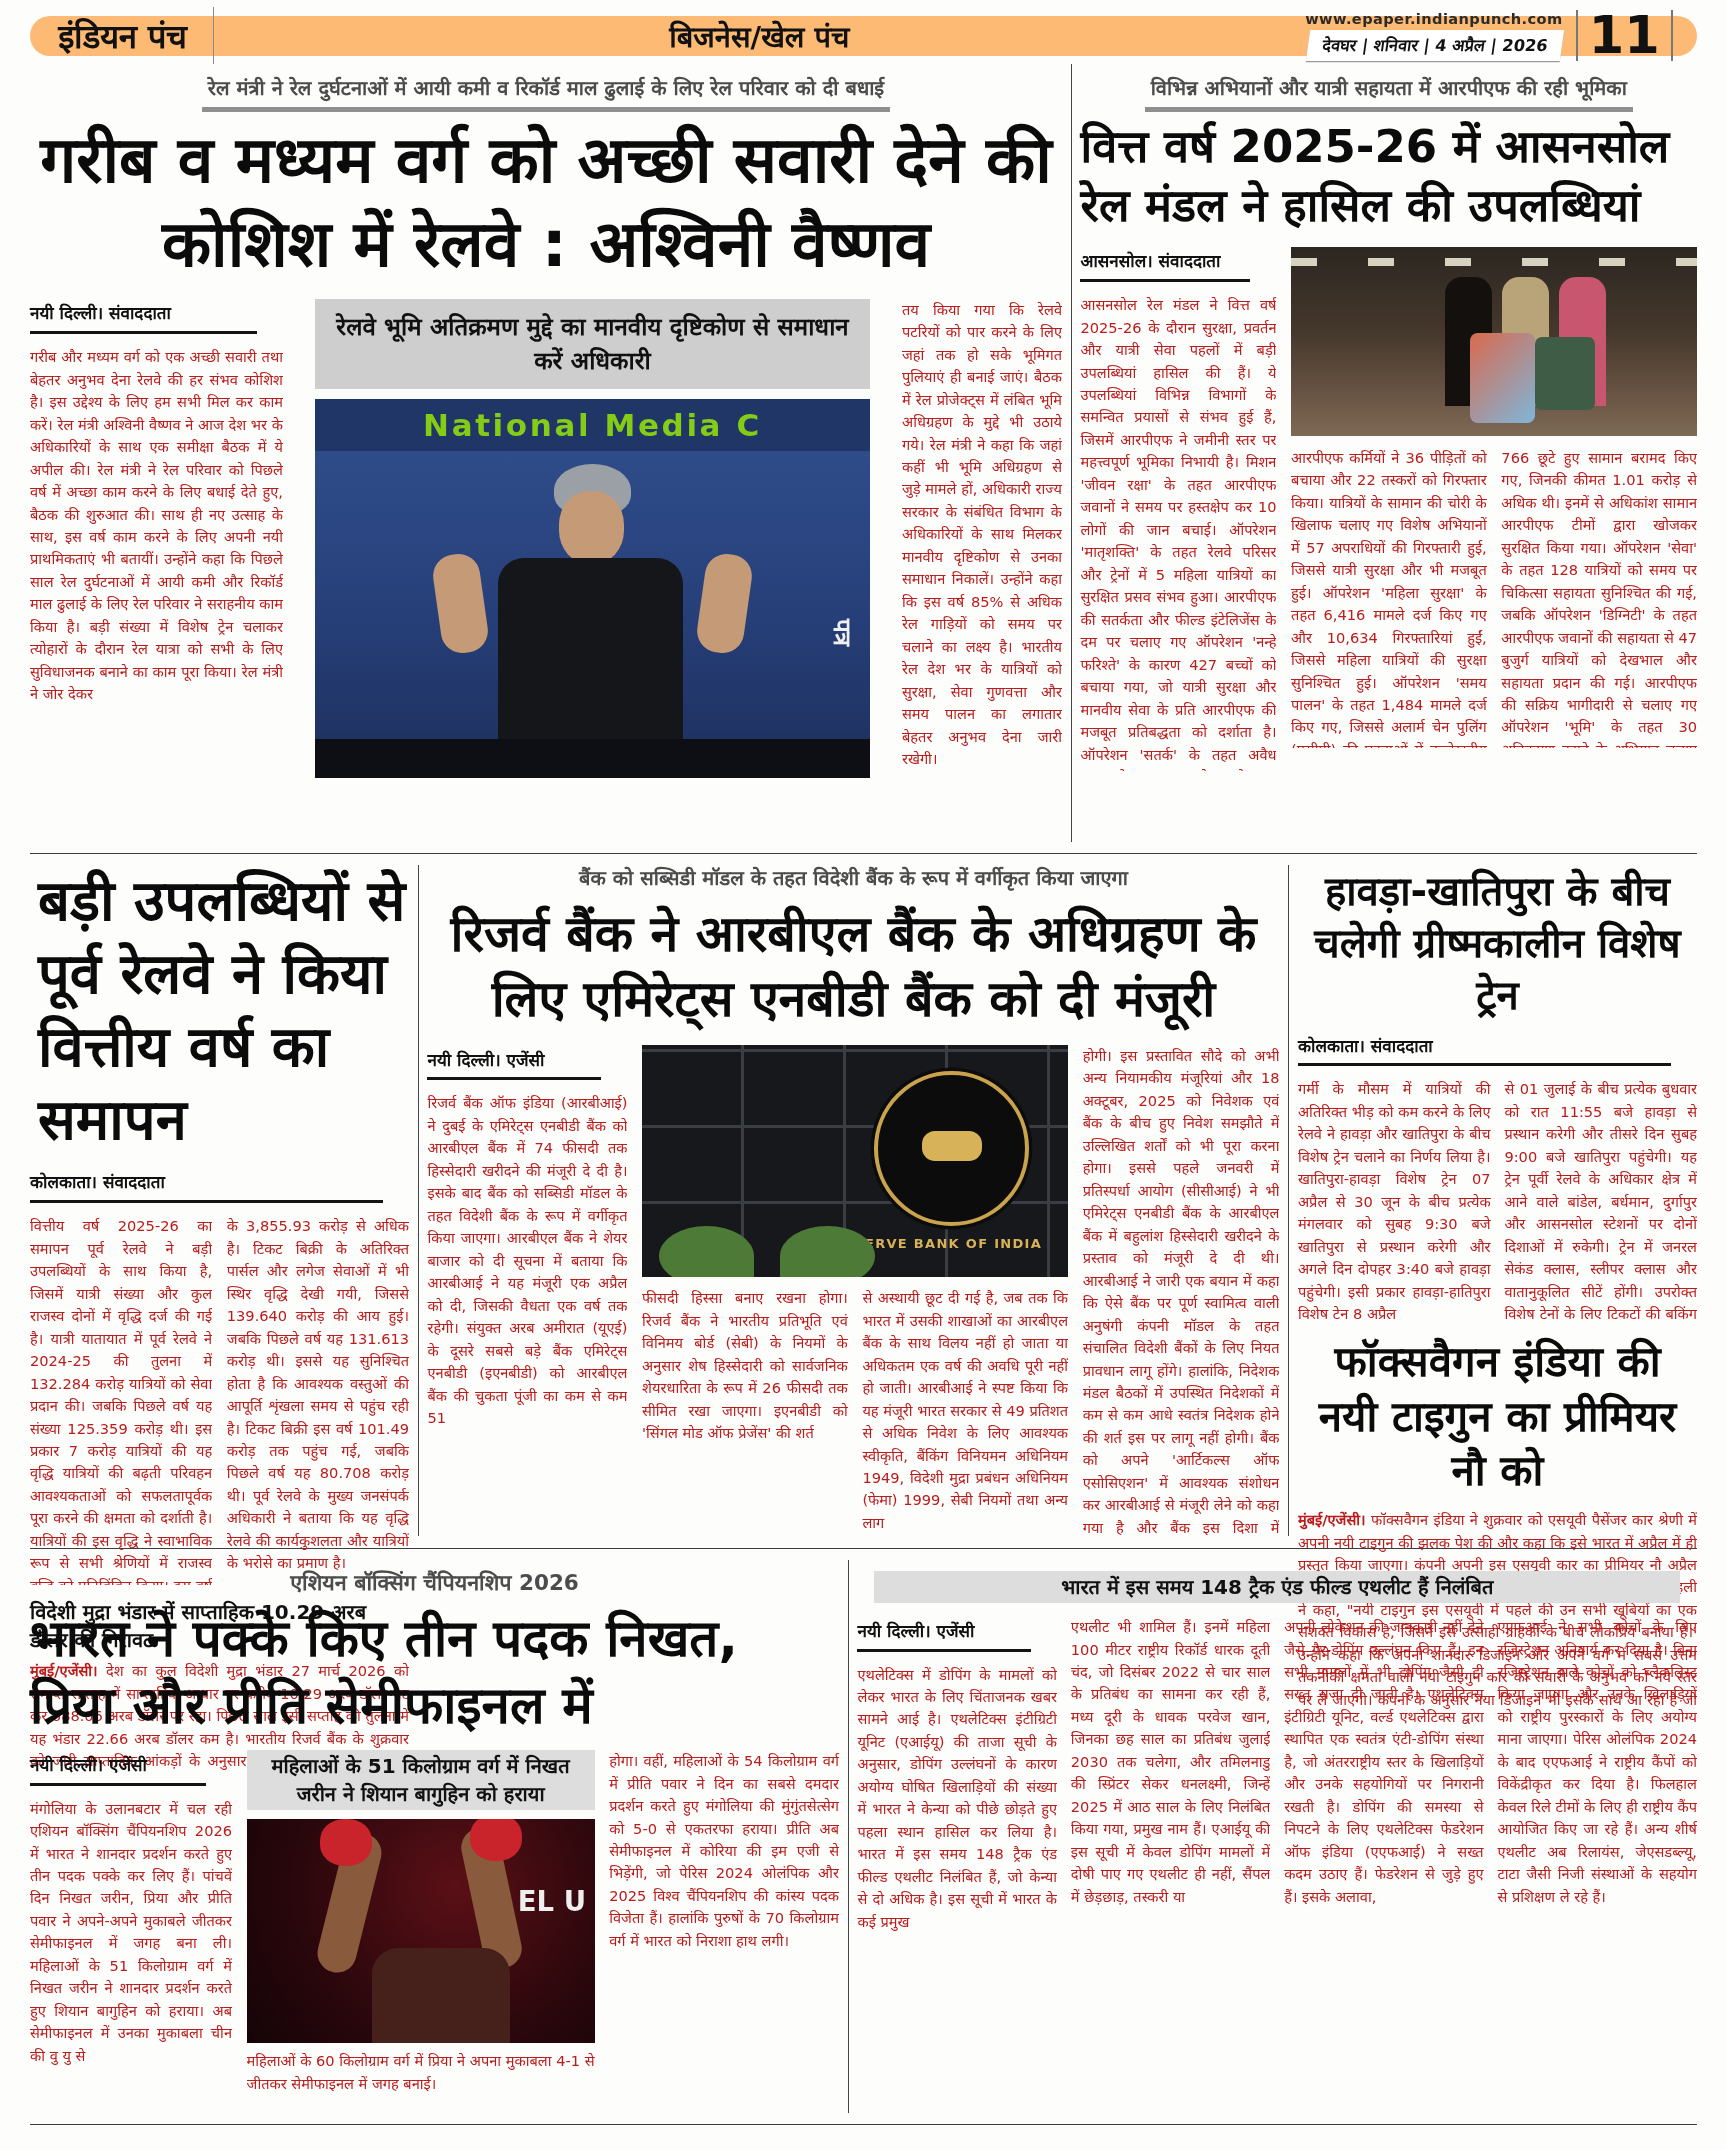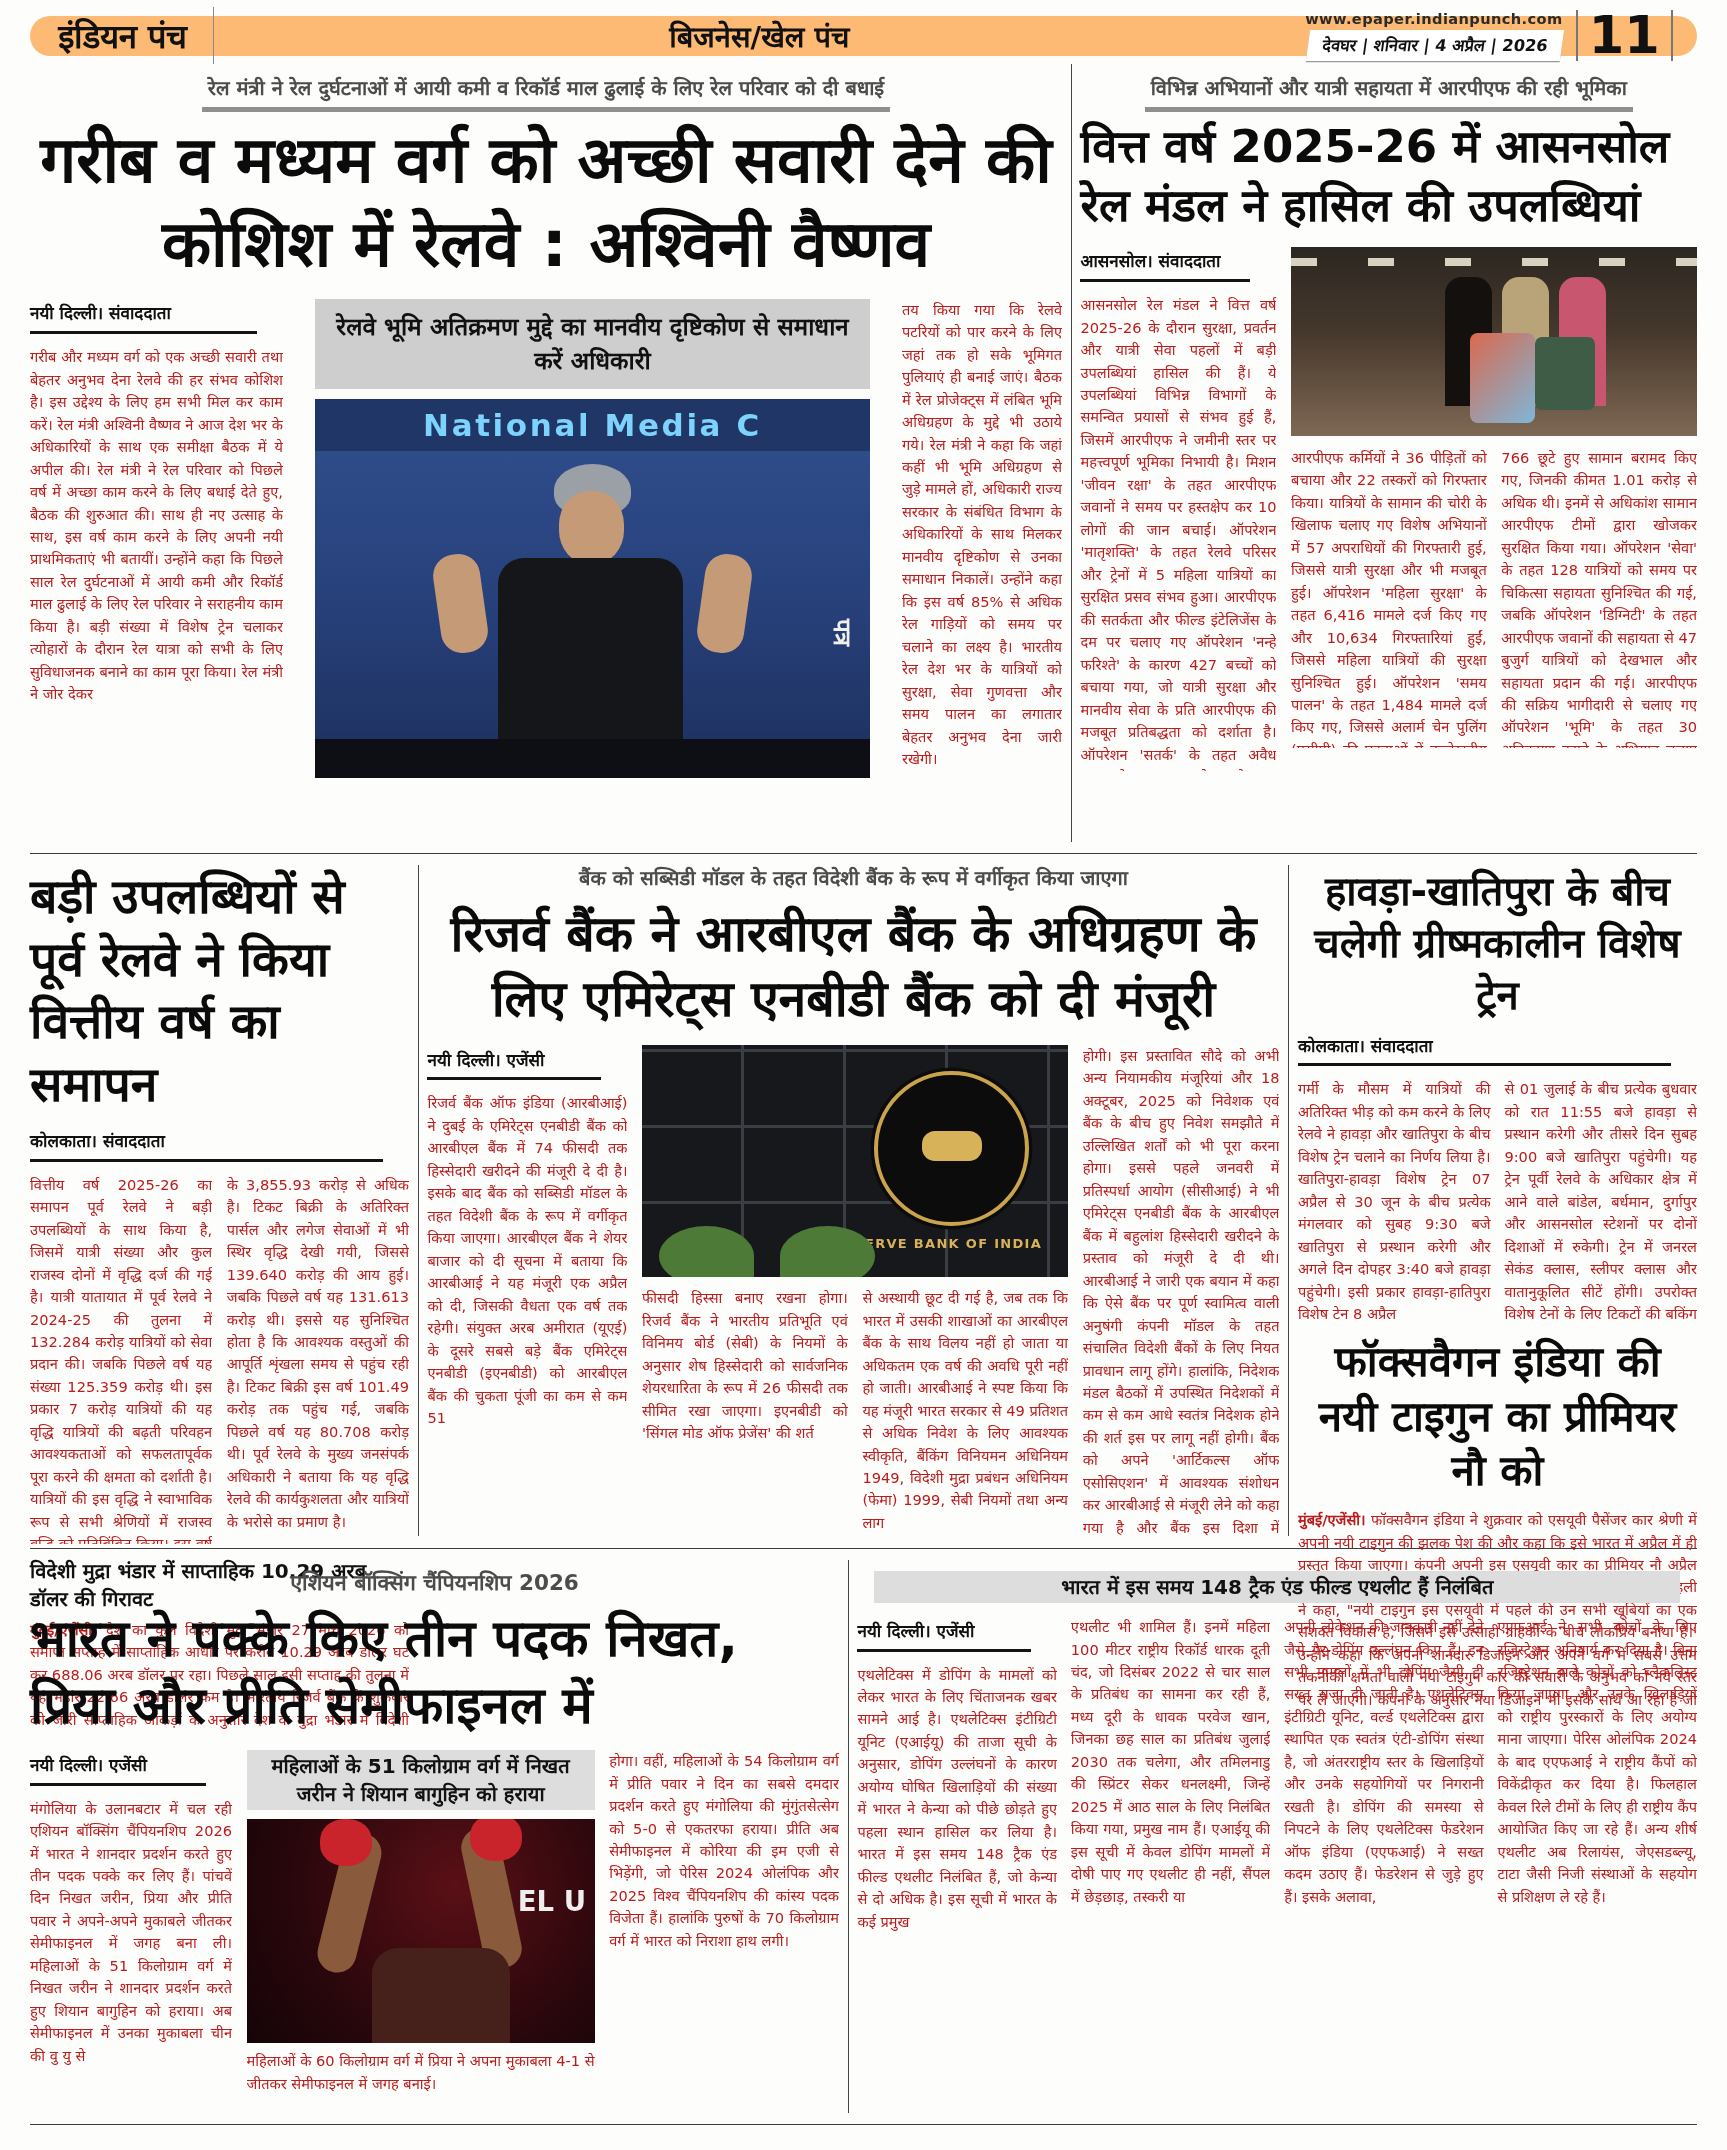--- a/index.html
+++ b/index.html
@@ -33,21 +33,21 @@
              font-weight:900; line-height:1.42; }
   .graybar { background:#dddddd; text-align:center; font-weight:900; font-size:20px;
              padding:2px 6px; line-height:1.4; }
   .vsep { width:1.3px; background:#454545; margin:0 8.6px; flex:none; }
   .hband { border-top:1.3px solid #3c3c3c; margin:11.2px 0; }
 
   
   .photo { position:relative; overflow:hidden; flex:none; }
   .ph-rail { background:linear-gradient(180deg,#31508f 0%,#27407a 55%,#1d2f5c 100%); }
   .ph-rail .banner { position:absolute; top:0; left:0; right:0; height:52px; background:#203666;
-        color:#7dd3fc; font-size:31px; font-weight:800; letter-spacing:2.6px; text-align:center; line-height:52px; }
+        color:#84cc16; font-size:31px; font-weight:800; letter-spacing:2.6px; text-align:center; line-height:52px; }
   .ph-rail .hair { position:absolute; top:65px; left:43%; width:77px; height:52px; border-radius:50% 50% 40% 40%; background:#9aa0a6; }
   .ph-rail .face { position:absolute; top:92px; left:44%; width:65px; height:73px; border-radius:46%; background:#c59a77; }
   .ph-rail .body { position:absolute; top:159px; left:33%; width:185px; height:241px; border-radius:26px 26px 0 0; background:#15161a; }
   .ph-rail .hand { position:absolute; width:47px; height:99px; border-radius:21.5px; background:#c59a77; }
   .ph-rail .hand.l { top:155px; left:22%; transform:rotate(-8deg); }
   .ph-rail .hand.r { top:155px; right:22%; transform:rotate(8deg); }
   .ph-rail .desk { position:absolute; bottom:0; left:0; right:0; height:39px; background:#0d0f14; }
   .ph-rail .side { position:absolute; right:11.2px; top:58%; color:#f0f0f0; font-size:24px; font-weight:700; writing-mode:vertical-rl; }
   .ph-station { background:linear-gradient(180deg,#2c2721 0%,#45382c 45%,#6b5645 80%,#7d6a55 100%); }
   .ph-station .lights { position:absolute; top:11.2px; left:0; right:0; height:8.6px;
@@ -152,21 +152,21 @@
         </div>
       </div>
     </div>
   </div>
 
   <div class="hband"></div>
 
   <div class="row" style="height:671px;">
 
     <div style="flex:0 0 379px;">
-      <div class="hl" style="font-size:48px; text-align:left;">बड़ी उपलब्धियों से पूर्व रेलवे ने किया वित्तीय वर्ष का समापन</div>
+      <div class="hl" style="font-size:56px; text-align:left;margin-left:8px;">बड़ी उपलब्धियों से पूर्व रेलवे ने किया वित्तीय वर्ष का समापन</div>
       <div class="byline" style="margin-top:11.2px;">कोलकाता। संवाददाता</div>
       <div class="brule"></div>
       <div class="row" style="gap:14.6px;">
         <div class="c" style="height:370px;">वित्तीय वर्ष 2025-26 का समापन पूर्व रेलवे ने बड़ी उपलब्धियों के साथ किया है, जिसमें यात्री संख्या और कुल राजस्व दोनों में वृद्धि दर्ज की गई है। यात्री यातायात में पूर्व रेलवे ने 2024-25 की तुलना में 132.284 करोड़ यात्रियों को सेवा प्रदान की। जबकि पिछले वर्ष यह संख्या 125.359 करोड़ थी। इस प्रकार 7 करोड़ यात्रियों की यह वृद्धि यात्रियों की बढ़ती परिवहन आवश्यकताओं को सफलतापूर्वक पूरा करने की क्षमता को दर्शाती है। यात्रियों की इस वृद्धि ने स्वाभाविक रूप से सभी श्रेणियों में राजस्व वृद्धि को प्रतिबिंबित किया। इस वर्ष यात्री राजस्व बढ़कर 4,185.89 करोड़ हो गया, जो पिछले वर्ष</div>
         <div class="c" style="height:370px;">के 3,855.93 करोड़ से अधिक है। टिकट बिक्री के अतिरिक्त पार्सल और लगेज सेवाओं में भी स्थिर वृद्धि देखी गयी, जिससे 139.640 करोड़ की आय हुई। जबकि पिछले वर्ष यह 131.613 करोड़ थी। इससे यह सुनिश्चित होता है कि आवश्यक वस्तुओं की आपूर्ति शृंखला समय से पहुंच रही है। टिकट बिक्री इस वर्ष 101.49 करोड़ तक पहुंच गई, जबकि पिछले वर्ष यह 80.708 करोड़ थी। पूर्व रेलवे के मुख्य जनसंपर्क अधिकारी ने बताया कि यह वृद्धि रेलवे की कार्यकुशलता और यात्रियों के भरोसे का प्रमाण है।</div>
       </div>
       <div style="margin-top:13px;">
         <div style="font-size:20px; font-weight:900; line-height:1.4;">विदेशी मुद्रा भंडार में साप्ताहिक 10.29 अरब डॉलर की गिरावट</div>
         <div class="c" style="height:112px; margin-top:6px;">
           <b>मुंबई/एजेंसी।</b>

